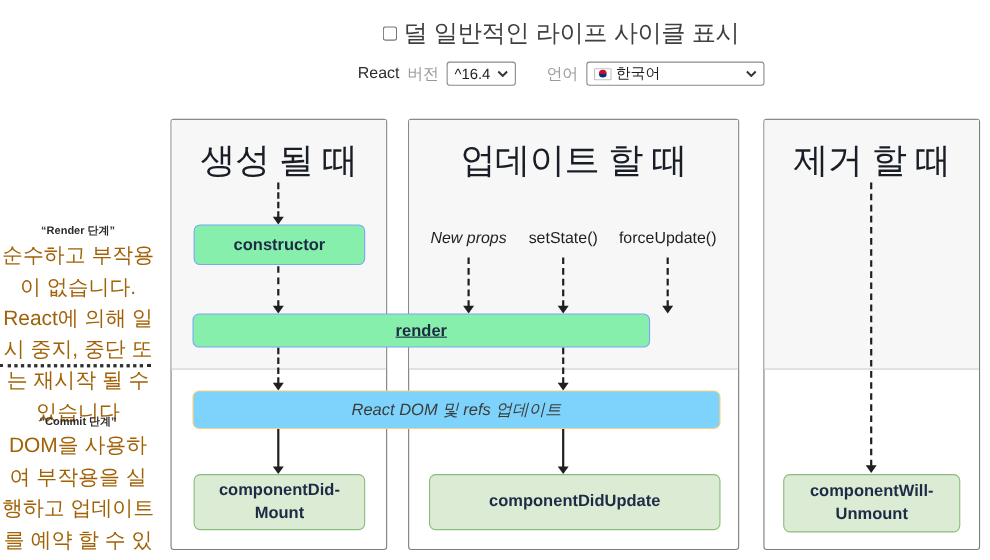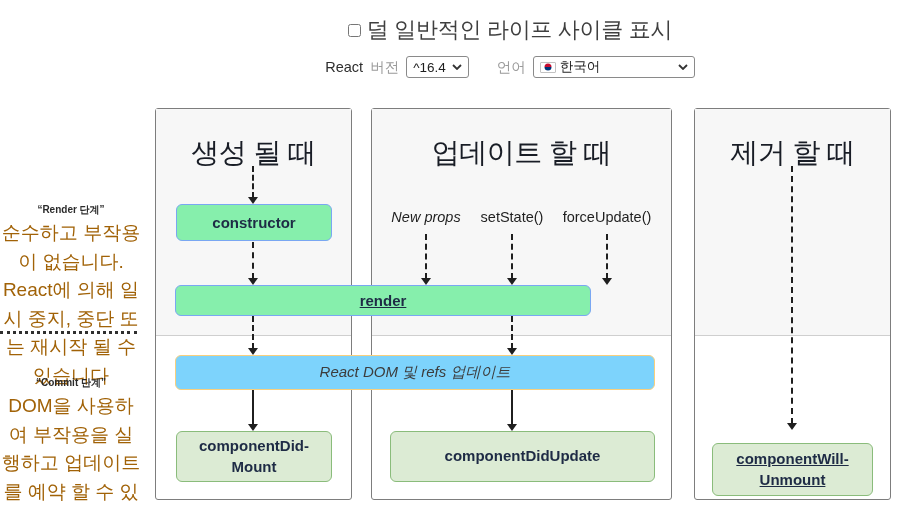--- a/index.html
+++ b/index.html
@@ -36,40 +36,40 @@
   .side-title { font-size:10px; font-weight:bold; color:#2b2b2b; }
   .side-desc  { margin-top:2px; font-size:19px; line-height:1.5; color:#a16207; }
   .side-divider { position:absolute; left:0; top:331px; width:137px;
                   border-top:3px dotted #2f2f2f; }
 
   
   .column { position:absolute; top:108px; height:392px; background:#fff;
             border:1px solid #7d7d7d; border-radius:3px; }
   .phase-top { position:absolute; top:0; left:0; right:0; height:227px;
                background:#f7f7f7; border-bottom:1px solid #cfcfcf; }
-  .col-header { position:relative; margin-top:25px; text-align:center;
-                font-size:28px; font-weight:500; color:#191d26; letter-spacing:-0.5px; }
+  .col-header { position:relative; margin-top:15px; text-align:center;
+                font-size:32px; font-weight:500; color:#191d26; letter-spacing:-0.5px; }
   #col-1 { left:155px; width:197px; }
   #col-2 { left:371px; width:301px; }
   #col-3 { left:694px; width:197px; }
 
   
   .node { position:absolute; z-index:5; display:flex; align-items:center; justify-content:center;
           border-radius:6px; font-weight:bold; font-size:15px; color:#1e2b45; text-align:center; }
   .node.blue   { background:#86efac; border:1.5px solid #7aa7f2; }
   .node.yellow { background:#7dd3fc; border:1.5px solid #f8cf7d;
                  font-weight:normal; font-style:italic; color:#3c3c3c; }
   .node.green  { background:#dcebd4; border:1.5px solid #8abc7b;
                  white-space:pre-line; line-height:1.35; }
   #constructor-box { left:176px; top:204px; width:156px; height:37px; }
   #render-box      { left:175px; top:285px; width:416px; height:31px;text-decoration:underline; }
   #react-dom-box   { left:175px; top:355px; width:480px; height:35px; }
   #cdm-box { left:176px; top:431px; width:156px; height:51px; }
   #cdu-box { left:390px; top:431px; width:265px; height:51px; }
-  #cwu-box { left:712px; top:443px; width:161px; height:53px;text-decoration:underline; }
+  #cwu-box { left:712px; top:431px; width:161px; height:53px; }
 
   .trigger { position:absolute; z-index:5; top:209px; transform:translateX(-50%);
              font-size:14.5px; color:#1f1f1f; white-space:nowrap; }
   .trigger.italic { font-style:italic; }
   #trig-newprops  { left:426px; }
   #trig-setstate  { left:512px; }
   #trig-forceupdate { left:607px; }
 
   
   .arrow { position:absolute; z-index:4; width:10px; }

